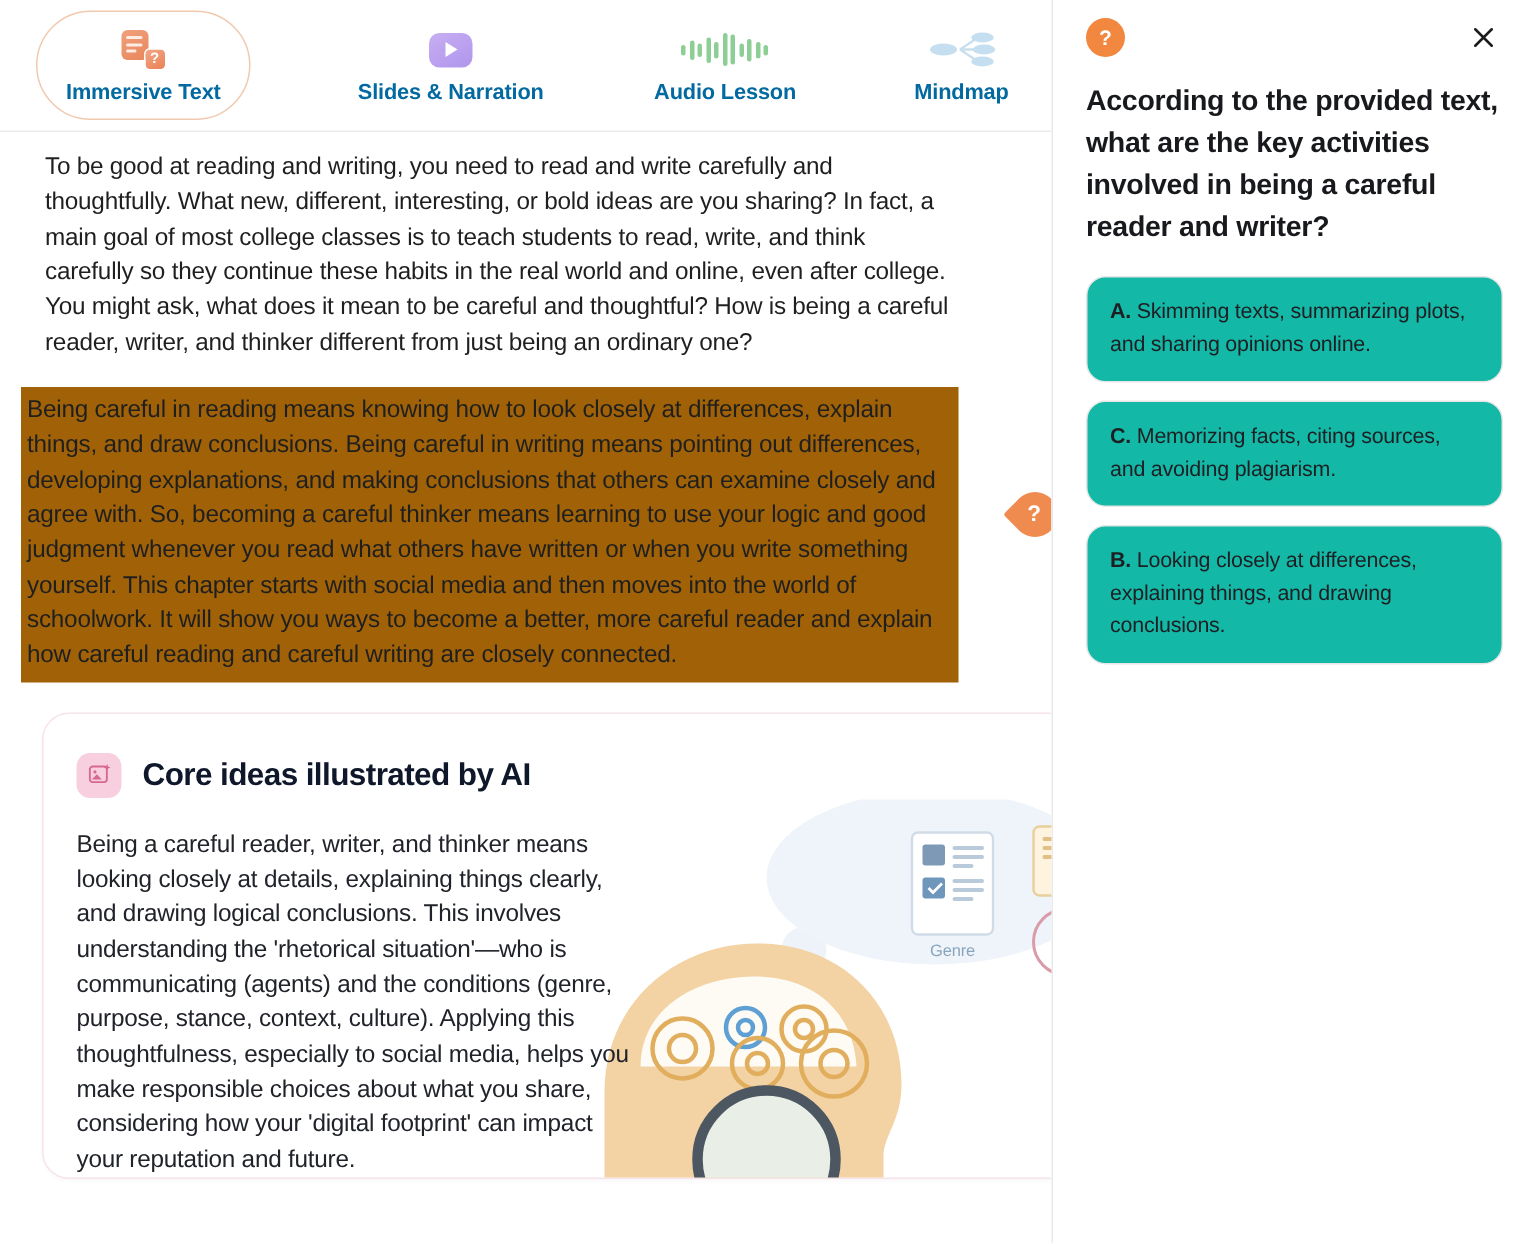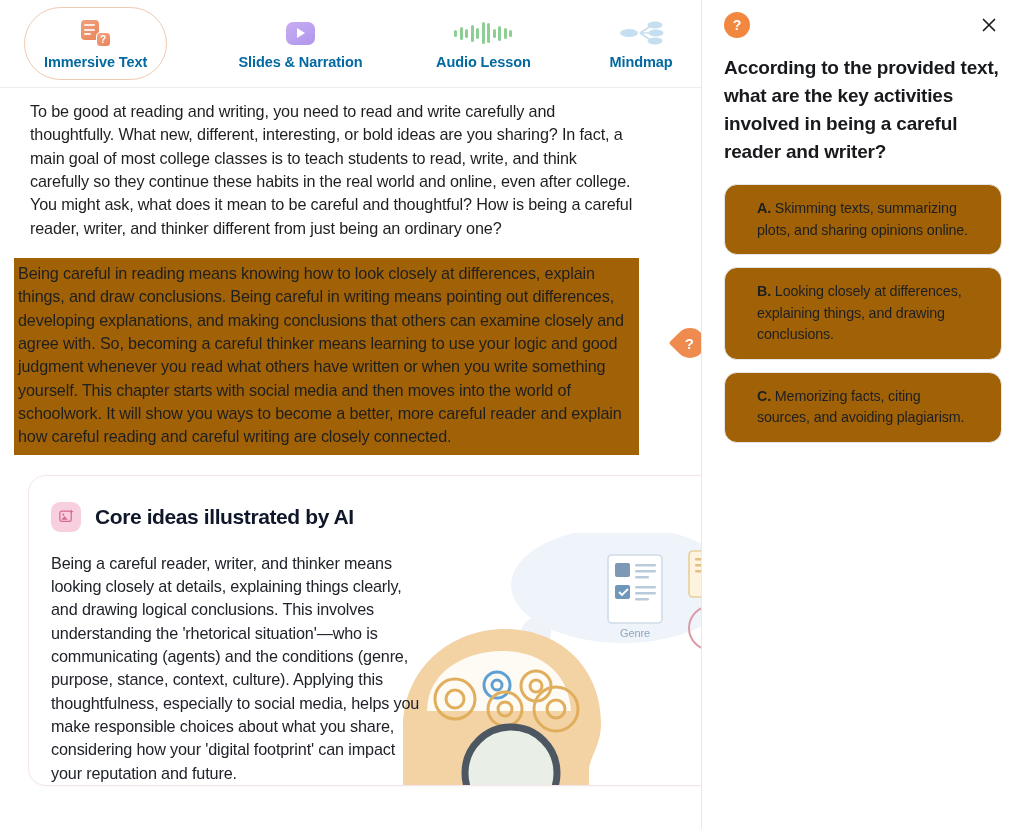--- a/index.html
+++ b/index.html
@@ -209,27 +209,27 @@
     font-size: 19px;
     font-weight: 700;
     line-height: 1.48;
     color: #17191c;
     letter-spacing: -0.2px;
   }
   .rp-options { margin-top: 18px; display:flex; flex-direction:column; gap: 12px; }
   .rp-option {
     border: 1px solid #e6e6e6;
     border-radius: 13px;
-    padding: 13px 32px;
+    padding: 13px 15px;
     font-size: 14.3px;
     line-height: 1.5;
     color: #1d1f23;
     letter-spacing: -0.15px;
     cursor: pointer;
-    background:#a16207;
+    background:#14b8a6;
   }
   .rp-option b { font-weight: 700; }
 </style>
 </head>
 <body>
 
 <div class="app">
 
   <div class="left-pane">
 
@@ -376,23 +376,23 @@
     </div>
 
     <div class="rp-question">According to the provided text, what are the key activities involved in being a careful reader and writer?</div>
 
     <div class="rp-options">
       <div class="rp-option">
         <b>A.</b>
         <span>Skimming texts, summarizing plots, and sharing opinions online.</span>
       </div>
       <div class="rp-option">
+        <b>C.</b>
+        <span>Memorizing facts, citing sources, and avoiding plagiarism.</span>
+      </div>
+      <div class="rp-option">
         <b>B.</b>
         <span>Looking closely at differences, explaining things, and drawing conclusions.</span>
       </div>
-      <div class="rp-option">
-        <b>C.</b>
-        <span>Memorizing facts, citing sources, and avoiding plagiarism.</span>
-      </div>
     </div>
   </div>
 
 </div>
 
 </body></html>

